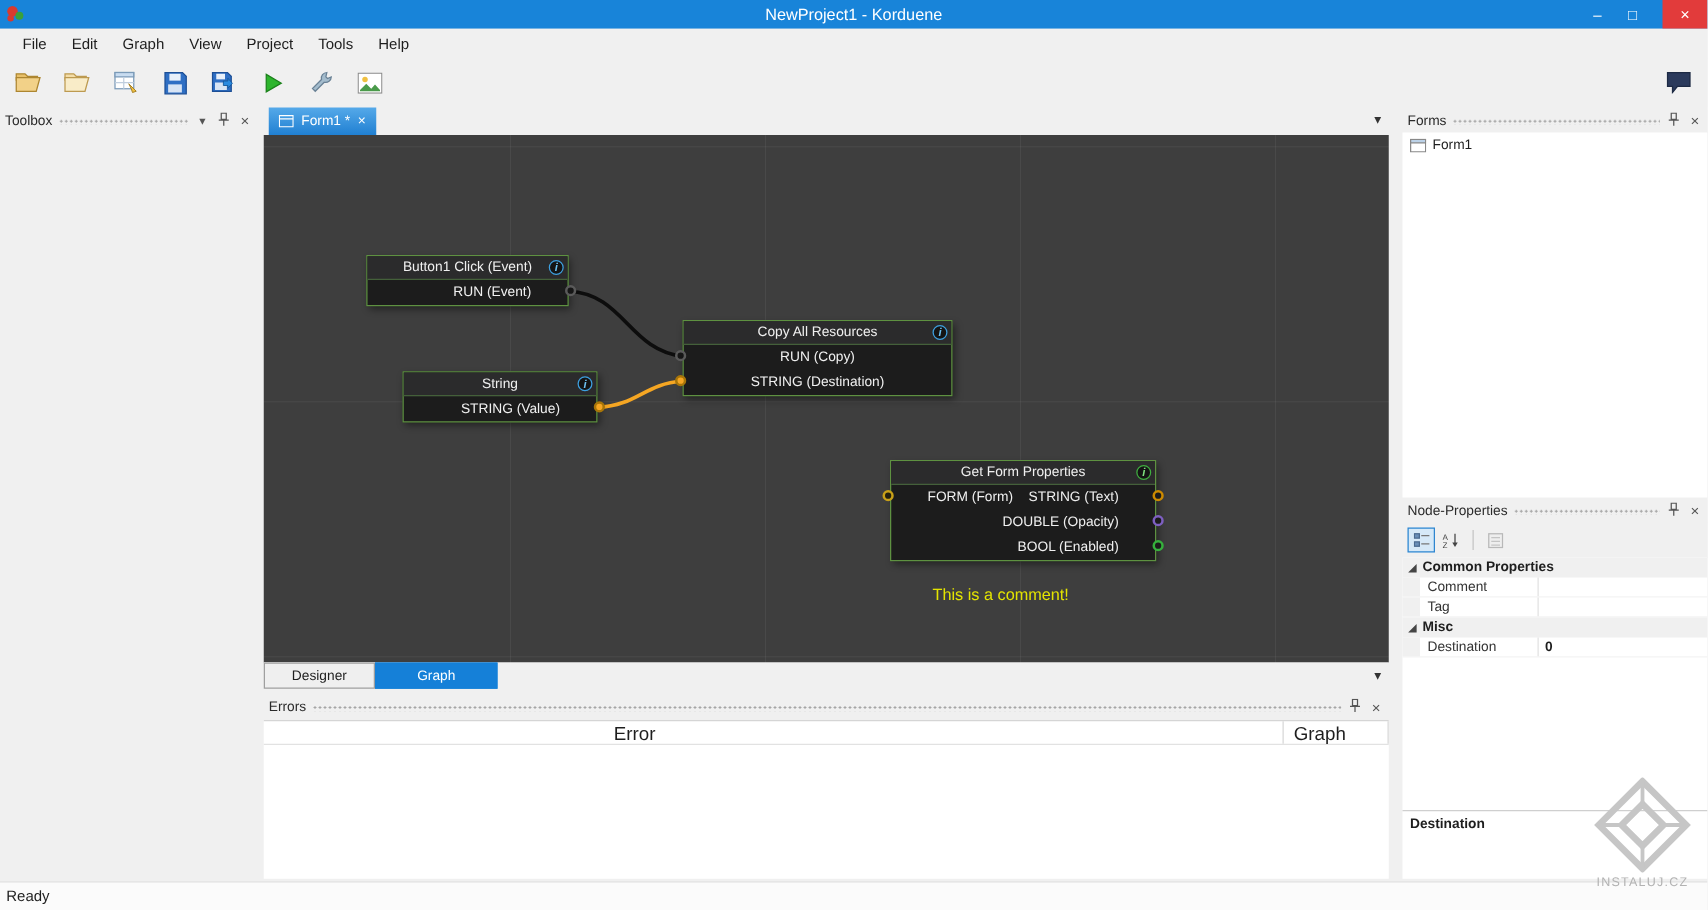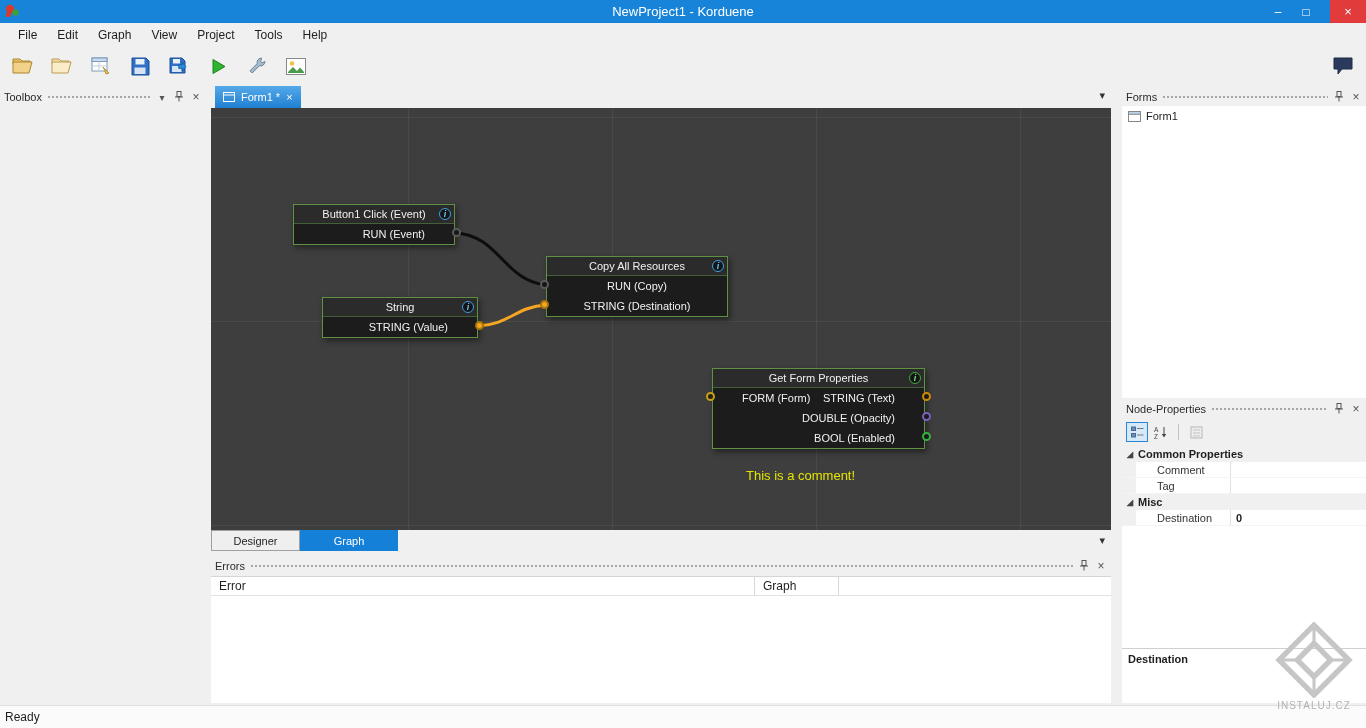--- a/index.html
+++ b/index.html
@@ -68,41 +68,41 @@
 
   
   .view-tabs { position:absolute; left:211px; top:530px; width:900px; height:21px; background:#f0f0f0; display:flex; }
   .view-tab { height:21px; width:89px; display:flex; align-items:center; justify-content:center; font-size:11px; border:1px solid #9f9f9f; background:#efefef; color:#1e1e1e; }
   .view-tab.active { width:98px; background:#1580d8; color:#fff; border-color:#1580d8; }
   .view-tabs .strip-chevron { top:4px; }
 
   
   .errors-header { left:211px; top:557px; width:900px; }
   .errors-body { position:absolute; left:211px; top:576px; width:900px; height:127px; background:#fff; border-top:1px solid #d5d5d5; }
-  .errors-cols { display:flex; height:19px; border-bottom:1px solid #e2e2e2; font-size:12px; color:#1e1e1e; }
+  .errors-cols { display:flex; height:19px; border-bottom:1px solid #e2e2e2; font-size:15px; color:#1e1e1e;justify-content:flex-end; }
   .col-error { width:544px; border-right:1px solid #d8d8d8; padding:2px 8px; }
   .col-graph { width:84px; border-right:1px solid #d8d8d8; padding:2px 8px; }
 
   
   .forms-header { left:1122px; top:88px; width:244px; }
   .forms-body { position:absolute; left:1122px; top:106px; width:244px; height:292px; background:#fff; }
   .form-item { display:flex; align-items:center; gap:5px; padding:4px 6px; font-size:11px; color:#1e1e1e; }
 
   
   .np-header { left:1122px; top:400px; width:244px; }
   .np-toolbar { position:absolute; left:1122px; top:418px; width:244px; height:28px; background:#f0f0f0; display:flex; align-items:center; gap:2px; padding-left:4px; }
   .np-btn { width:22px; height:20px; display:flex; align-items:center; justify-content:center; border:1px solid transparent; }
   .np-btn.selected { border-color:#2e86d0; background:#d6e9f8; }
   .np-sep { width:1px; height:16px; background:#c4c4c4; margin:0 4px; }
   .np-grid { position:absolute; left:1122px; top:446px; width:244px; height:202px; background:#fff; font-size:11px; }
   .np-cat { height:16px; display:flex; align-items:center; background:#f0f0f0; font-weight:bold; color:#1e1e1e; }
   .np-cat .tri { width:16px; text-align:center; font-size:8px; color:#444; }
   .np-row { height:16px; display:flex; line-height:16px; border-bottom:1px solid #f4f4f4; }
   .np-gutter { width:14px; background:#f0f0f0; }
-  .np-label { width:95px; padding-left:21px; border-right:1px solid #e2e2e2; color:#333; }
+  .np-label { width:95px; padding-left:6px; border-right:1px solid #e2e2e2; color:#333; }
   .np-value { flex:1; padding-left:5px; color:#1e1e1e; }
   .np-value.bold { font-weight:bold; }
   .np-desc { position:absolute; left:1122px; top:648px; width:244px; height:55px; background:#fff; border-top:1px solid #cfcfcf; padding:4px 6px; }
   .np-desc .desc-title { font-size:11px; font-weight:bold; color:#1e1e1e; }
 
   
   .statusbar { position:absolute; left:0; top:705px; width:1366px; height:23px; background:#fbfbfb; border-top:1px solid #e0e0e0; display:flex; align-items:center; padding-left:5px; font-size:12px; color:#1e1e1e; }
 
   
   .watermark { position:absolute; left:1264px; top:622px; width:100px; height:92px; z-index:6; pointer-events:none; text-align:center; }
@@ -239,21 +239,21 @@
       <div class="node-title">
         <span>Button1 Click (Event)</span>
         <span class="info blue">i</span>
       </div>
       <div class="node-row row-out">
         <span>RUN (Event)</span>
         <span class="port pr port-run"></span>
       </div>
     </div>
 
-    <div class="node" style="left:335px; top:148px; width:182px;">
+    <div class="node" style="left:335px; top:148px; width:216px;">
       <div class="node-title">
         <span>Copy All Resources</span>
         <span class="info blue">i</span>
       </div>
       <div class="node-row row-in">
         <span class="port pl port-run"></span>
         <span>RUN (Copy)</span>
       </div>
       <div class="node-row row-in">
         <span class="port pl port-string"></span>

